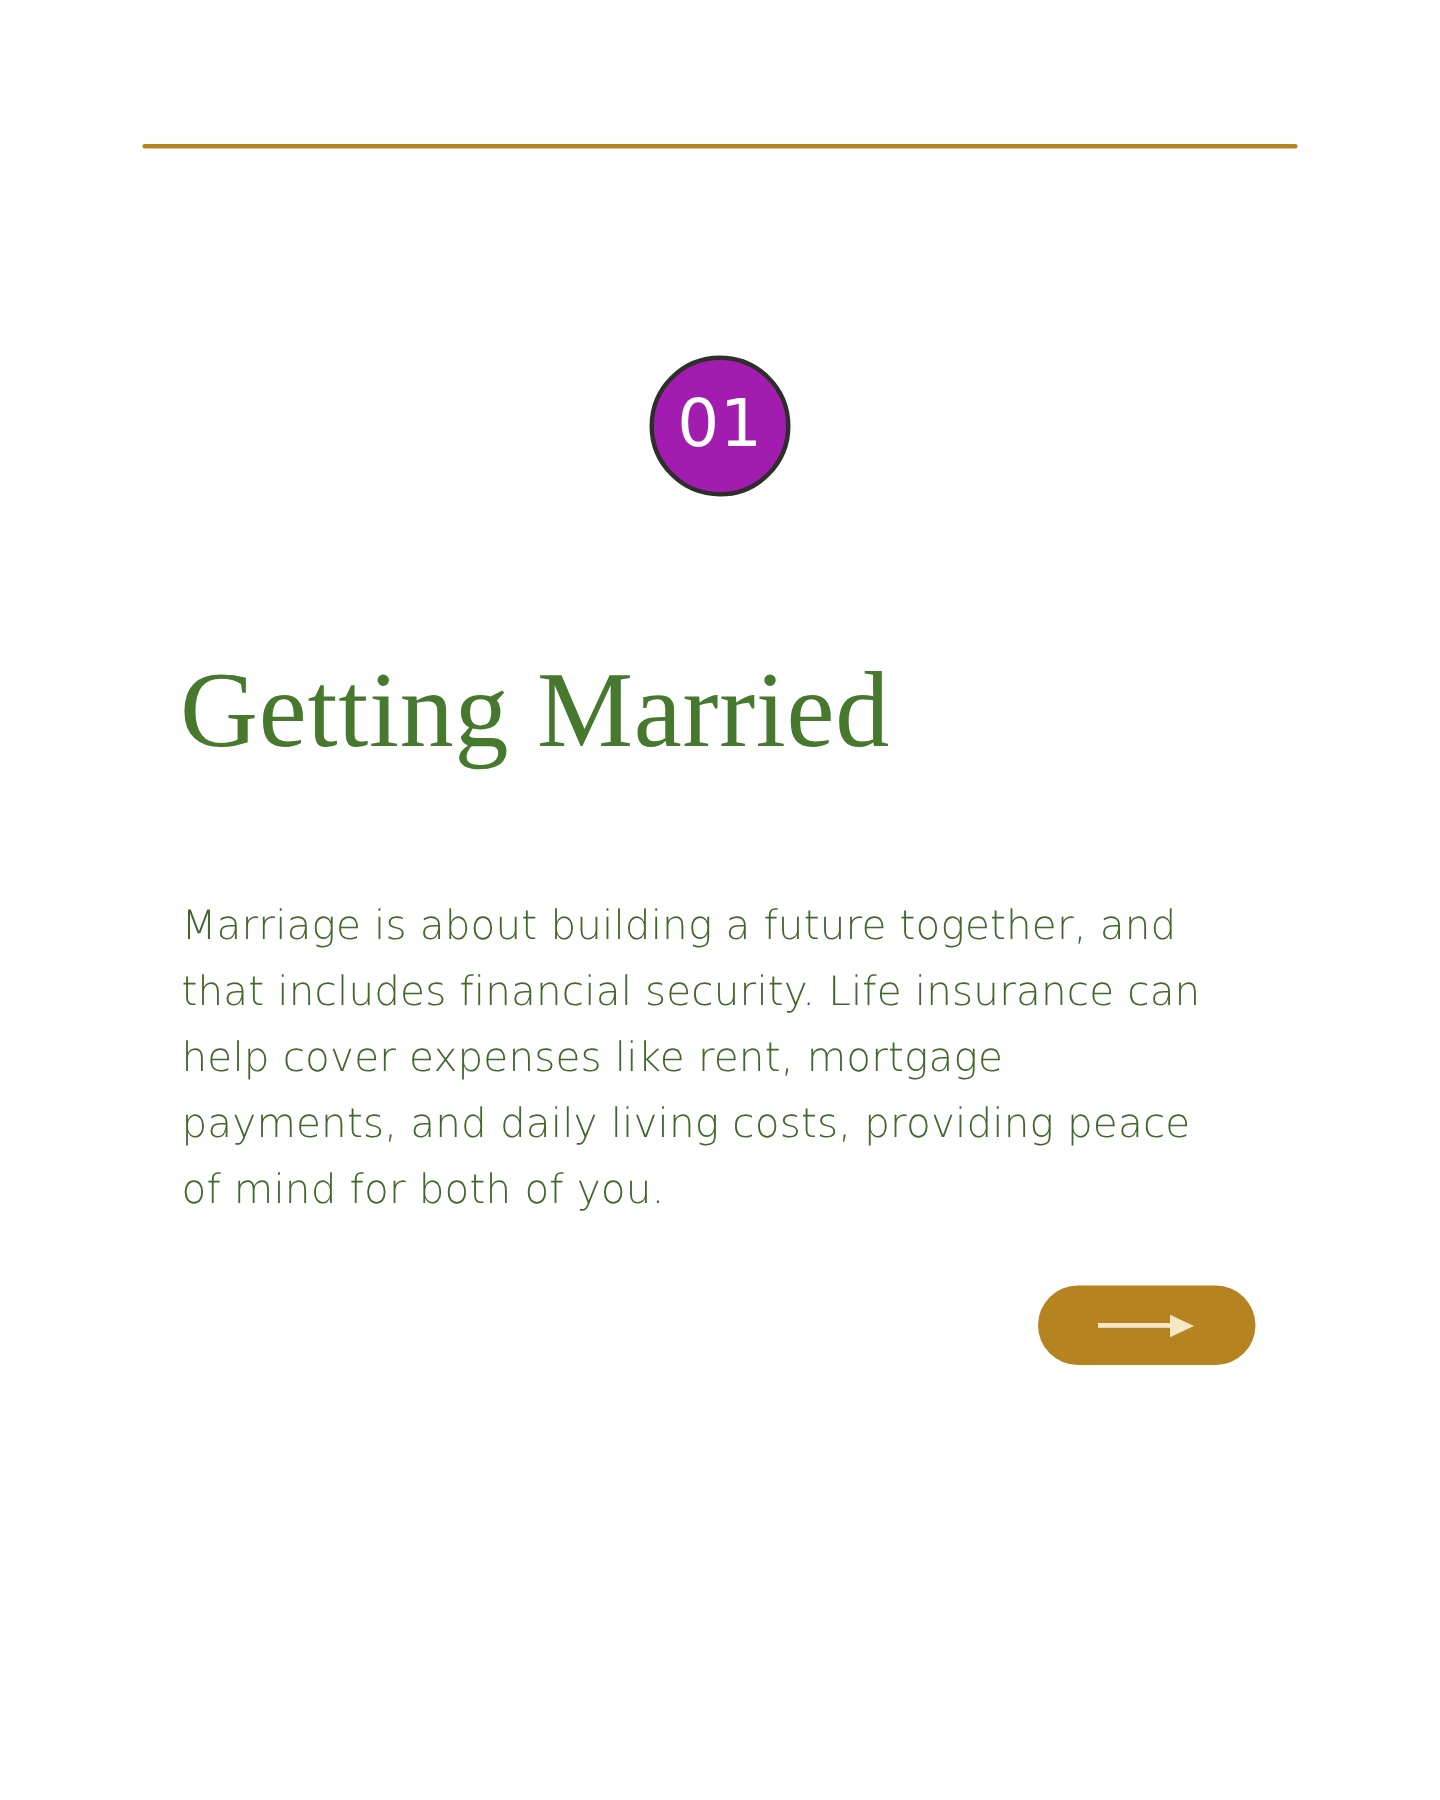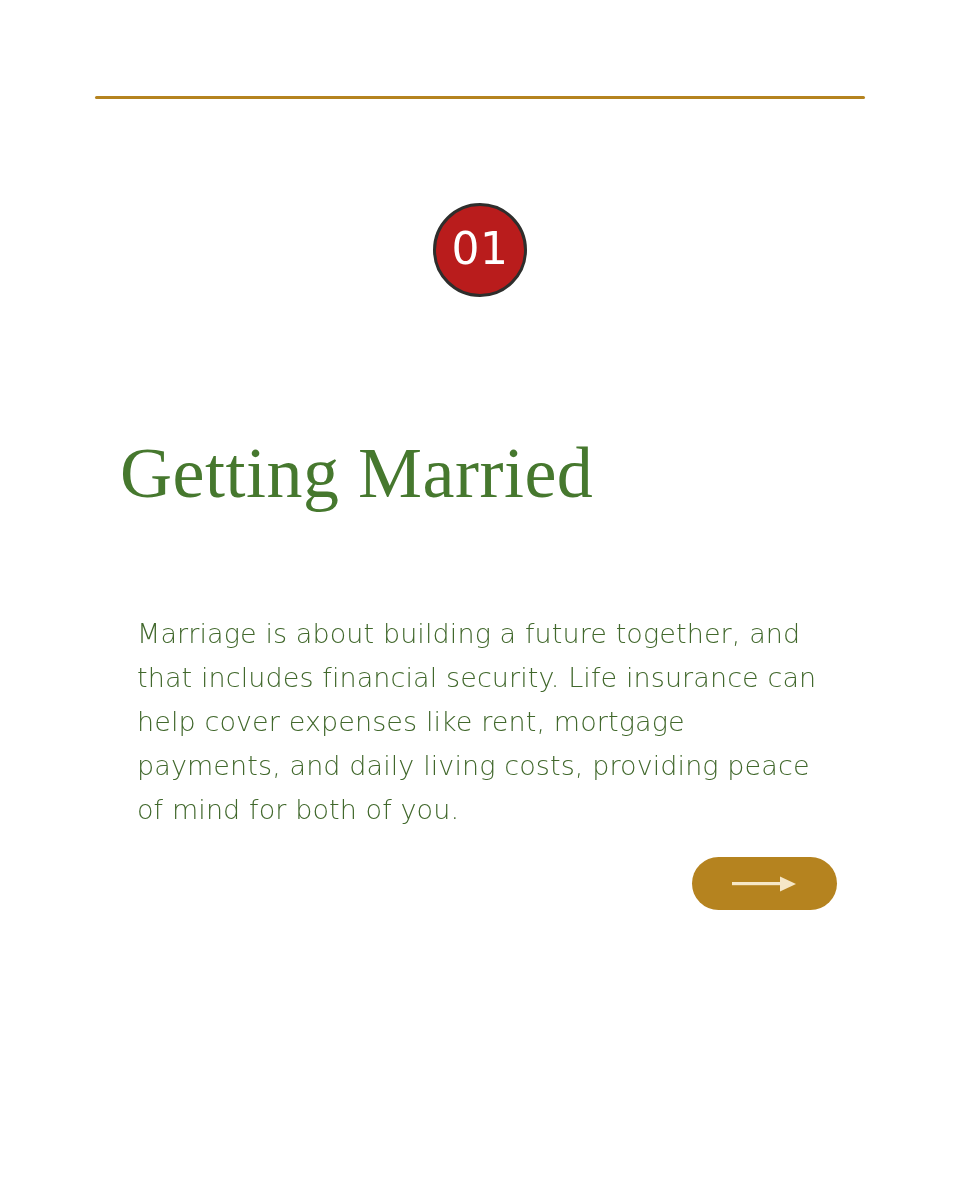--- a/index.html
+++ b/index.html
@@ -29,25 +29,25 @@
     width: 770px;
     height: 3px;
     background: #b5831f;
     border-radius: 2px;
   }
 
   
   .badge {
     position: absolute;
     left: 433px;
-    top: 203px;
+    top: 237px;
     width: 94px;
     height: 94px;
     border-radius: 50%;
-    background: #b91c1c;
+    background: #a21caf;
     border: 3px solid #2e2e2c;
     box-sizing: border-box;
     display: flex;
     align-items: center;
     justify-content: center;
   }
   .badge-number {
     color: #ffffff;
     font-family: "DejaVu Sans", sans-serif;
     font-size: 44px;
@@ -71,21 +71,21 @@
     color: #46782e;
     letter-spacing: 0.5px;
   }
 
   
   .body-copy {
     position: absolute;
     left: 121px;
     top: 596px;
     width: 700px;
-    margin: 16px;
+    margin: 0;
     font-family: "DejaVu Sans", sans-serif;
     font-size: 27px;
     font-weight: 300;
     line-height: 44px;
     color: #41682c;
     letter-spacing: 0.1px;
   }
 
   
   .next-button {

